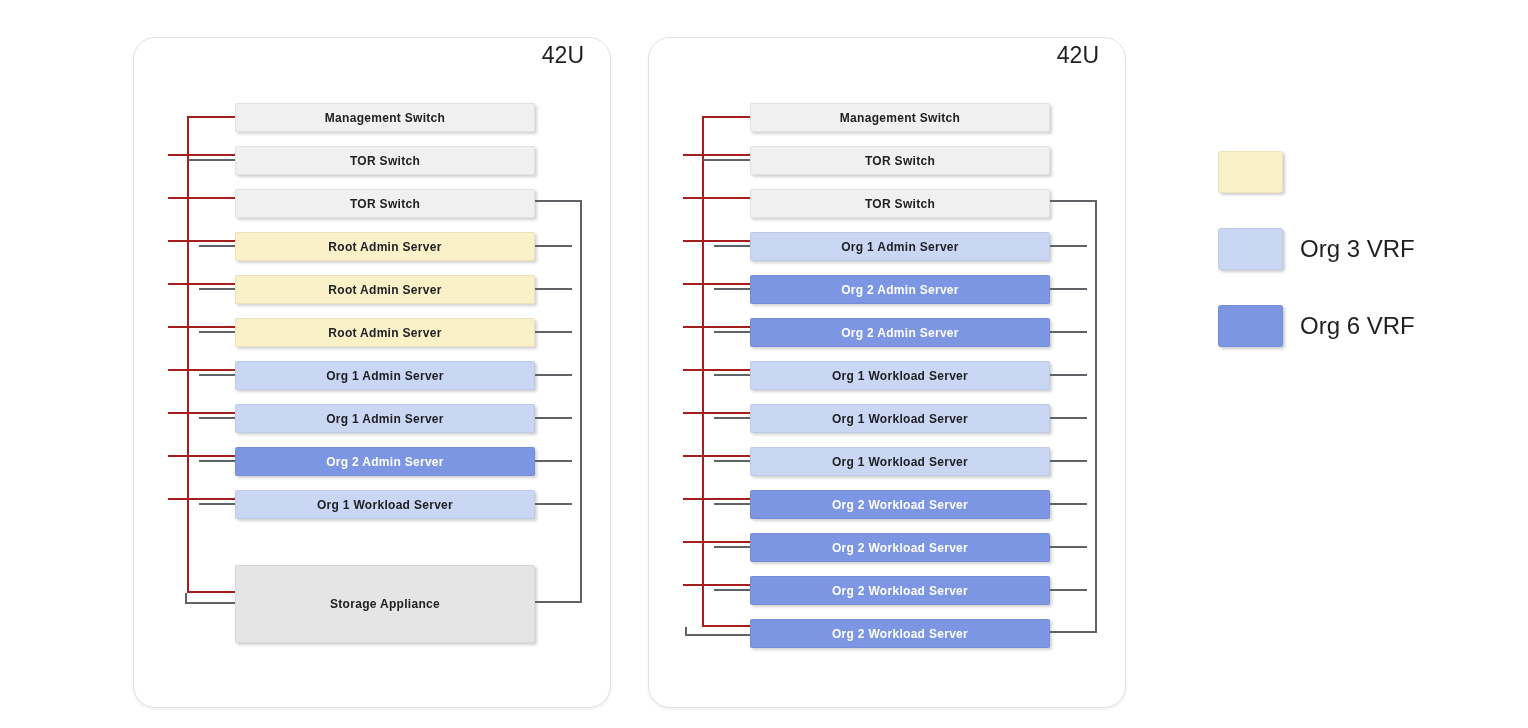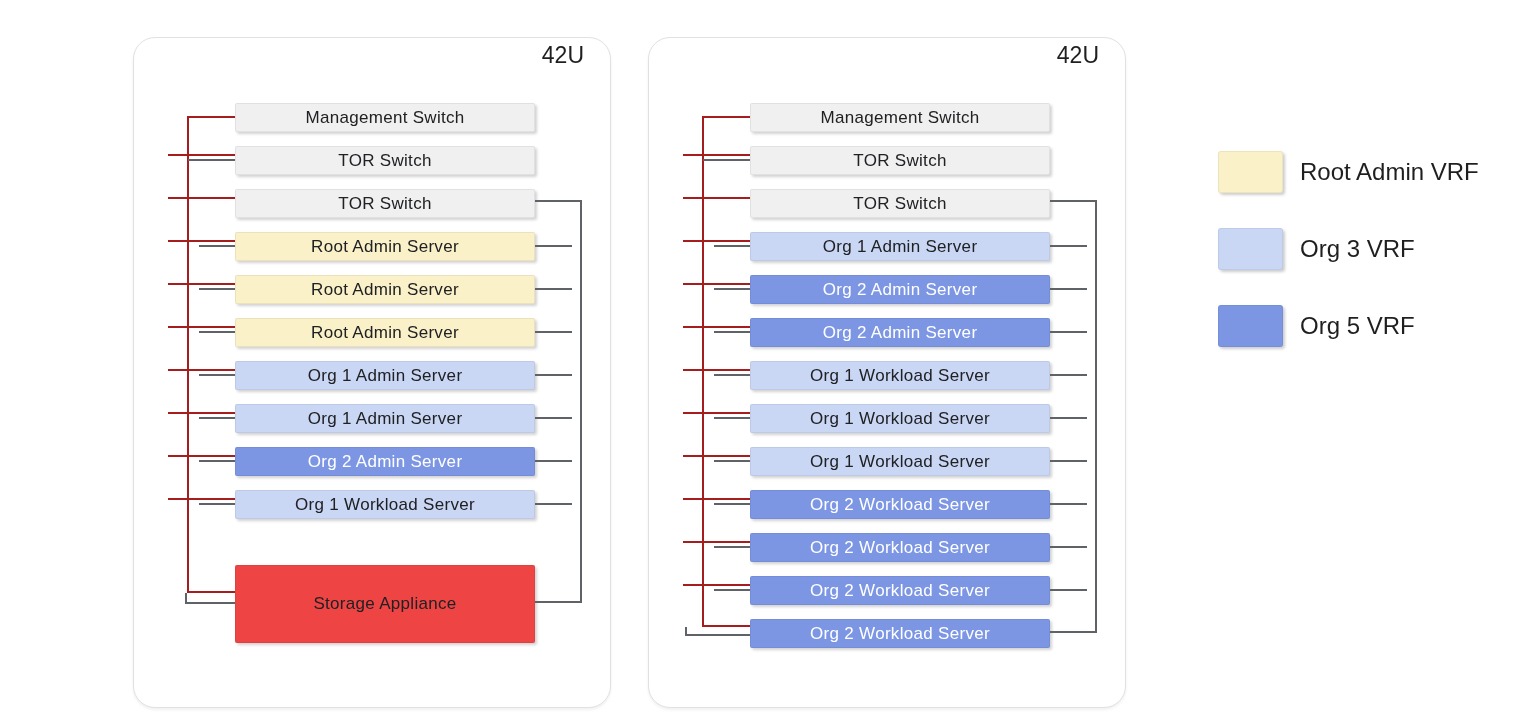--- a/index.html
+++ b/index.html
@@ -12,24 +12,25 @@
     border:1px solid #DFE1E5;border-radius:22px;background:#fff;
     box-shadow:0 2px 3px rgba(0,0,0,0.06);
   }
   .rack-label{
     position:absolute;top:42px;width:46px;text-align:right;
     font-size:23px;color:#1f1f1f;
   }
   .unit{
     position:absolute;width:300px;height:29px;
     display:flex;align-items:center;justify-content:center;
-    font-size:17px;letter-spacing:0.3px;color:#202124;
+    font-size:12px;letter-spacing:0.3px;color:#202124;
     border:1px solid rgba(0,0,0,0.06);border-radius:2px;
     box-shadow:2px 2px 3px rgba(0,0,0,0.18);
     box-sizing:border-box;
+    font-weight:bold;
   }
   .unit.tall{height:78px;}
   .unit.light-text{color:#ffffff;}
   .hl{position:absolute;height:2px;}
   .vl{position:absolute;width:2px;}
   .red{background:var(--line-red,#A61D1D);}
   .gray{background:var(--line-gray,#5F6368);}
   .swatch{
     position:absolute;left:1218px;width:65px;height:42px;border-radius:3px;
     box-shadow:2px 2px 3px rgba(0,0,0,0.2);border:1px solid rgba(0,0,0,0.05);
@@ -51,21 +52,21 @@
   <div class="unit" style="left: 235px; top: 103px; background: rgb(240, 240, 240);">Management Switch</div>
   <div class="unit" style="left: 235px; top: 146px; background: rgb(240, 240, 240);">TOR Switch</div>
   <div class="unit" style="left: 235px; top: 189px; background: rgb(240, 240, 240);">TOR Switch</div>
   <div class="unit" style="left: 235px; top: 232px; background: rgb(250, 241, 201);">Root Admin Server</div>
   <div class="unit" style="left: 235px; top: 275px; background: rgb(250, 241, 201);">Root Admin Server</div>
   <div class="unit" style="left: 235px; top: 318px; background: rgb(250, 241, 201);">Root Admin Server</div>
   <div class="unit" style="left: 235px; top: 361px; background: rgb(201, 214, 244);">Org 1 Admin Server</div>
   <div class="unit" style="left: 235px; top: 404px; background: rgb(201, 214, 244);">Org 1 Admin Server</div>
   <div class="unit light-text" style="left: 235px; top: 447px; background: rgb(124, 150, 228);">Org 2 Admin Server</div>
   <div class="unit" style="left: 235px; top: 490px; background: rgb(201, 214, 244);">Org 1 Workload Server</div>
-  <div class="unit tall" style="left: 235px; top: 565px; background: #ef4444;">Storage Appliance</div>
+  <div class="unit tall" style="left: 235px; top: 565px; background: #e5e5e5;">Storage Appliance</div>
 
   <div class="vl red" style="left:187px;top:116px;height:477px;"></div>
   <div class="hl red" style="left:187px;top:116px;width:48px;"></div>
   <div class="hl red" style="left:168px;top:154px;width:67px;"></div>
   <div class="hl red" style="left:168px;top:197px;width:67px;"></div>
   <div class="hl red" style="left:168px;top:240px;width:67px;"></div>
   <div class="hl red" style="left:168px;top:283px;width:67px;"></div>
   <div class="hl red" style="left:168px;top:326px;width:67px;"></div>
   <div class="hl red" style="left:168px;top:369px;width:67px;"></div>
   <div class="hl red" style="left:168px;top:412px;width:67px;"></div>
@@ -147,21 +148,20 @@
   <div class="hl gray" style="left:1050px;top:417px;width:37px;"></div>
   <div class="hl gray" style="left:1050px;top:460px;width:37px;"></div>
   <div class="hl gray" style="left:1050px;top:503px;width:37px;"></div>
   <div class="hl gray" style="left:1050px;top:546px;width:37px;"></div>
   <div class="hl gray" style="left:1050px;top:589px;width:37px;"></div>
   <div class="hl gray" style="left:1050px;top:200px;width:47px;"></div>
   <div class="vl gray" style="left:1095px;top:200px;height:433px;"></div>
   <div class="hl gray" style="left:1050px;top:631px;width:45px;"></div>
 
   <div class="swatch" style="top: 151px; background: rgb(250, 241, 201);"></div>
-  <div class="legend-label" style="top:151px;">Root Admin VRF</div>
 
   <div class="swatch" style="top: 228px; background: rgb(201, 214, 244);"></div>
   <div class="legend-label" style="top:228px;">Org 3 VRF</div>
 
   <div class="swatch light-text" style="top: 305px; background: rgb(124, 150, 228);"></div>
-  <div class="legend-label" style="top:305px;">Org 5 VRF</div>
+  <div class="legend-label" style="top:305px;">Org 6 VRF</div>
 
 </div>
 
 </body></html>

